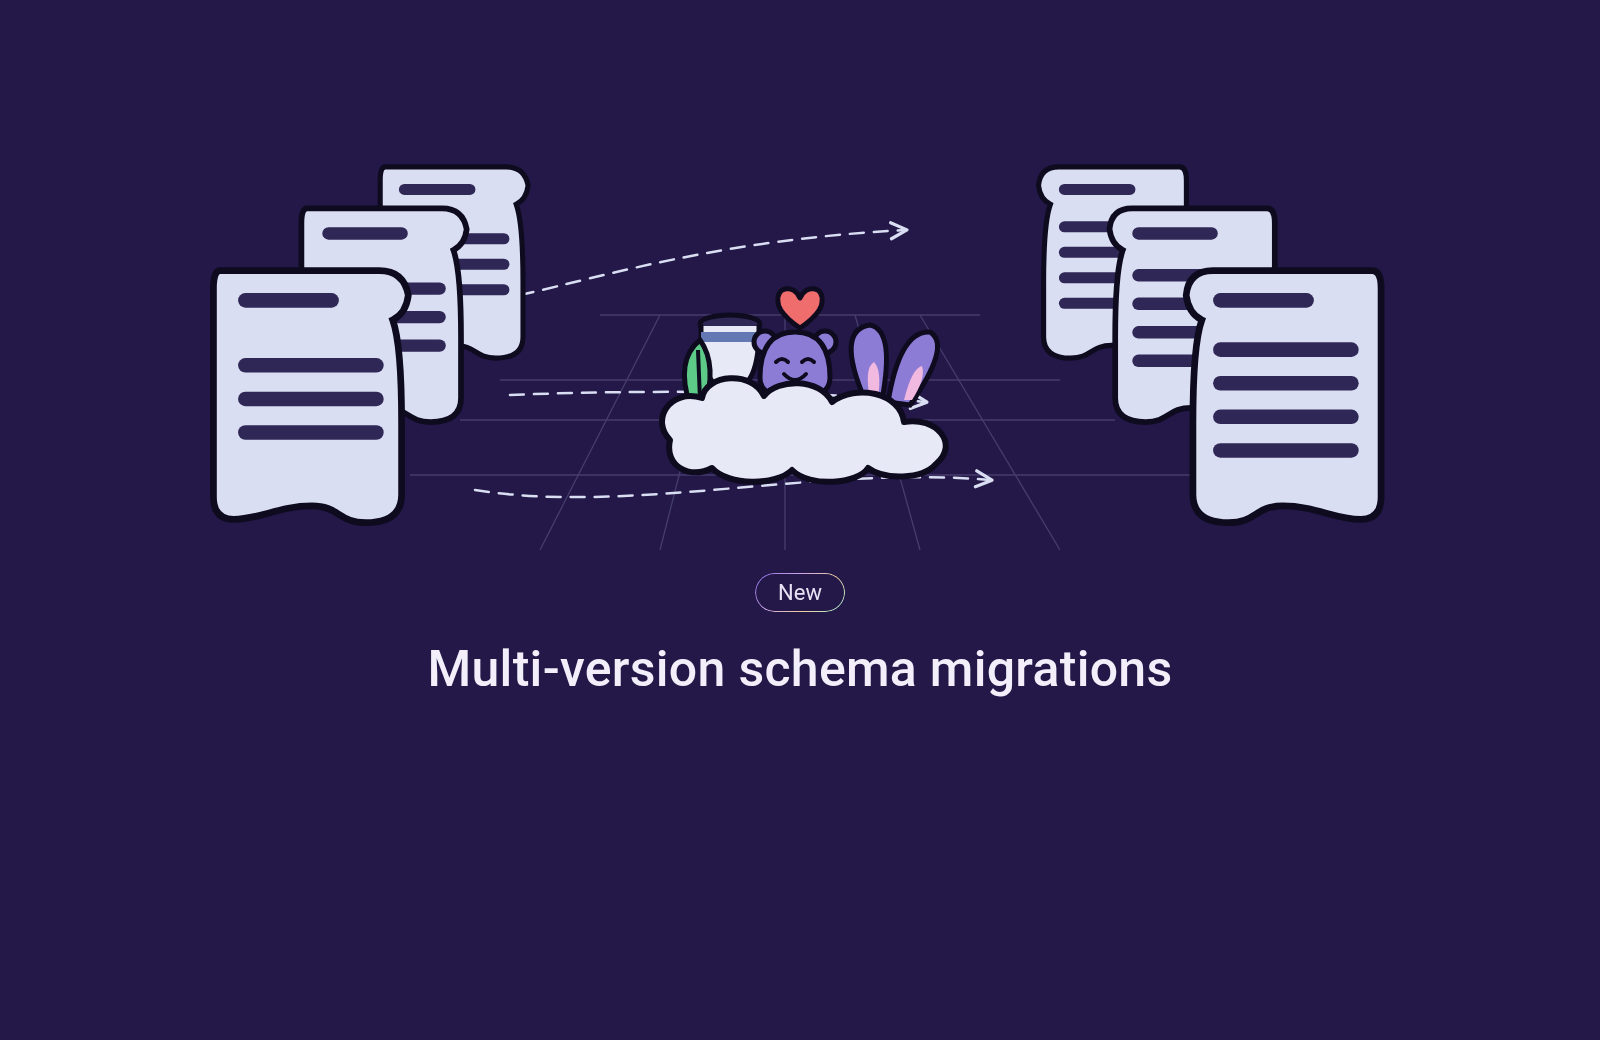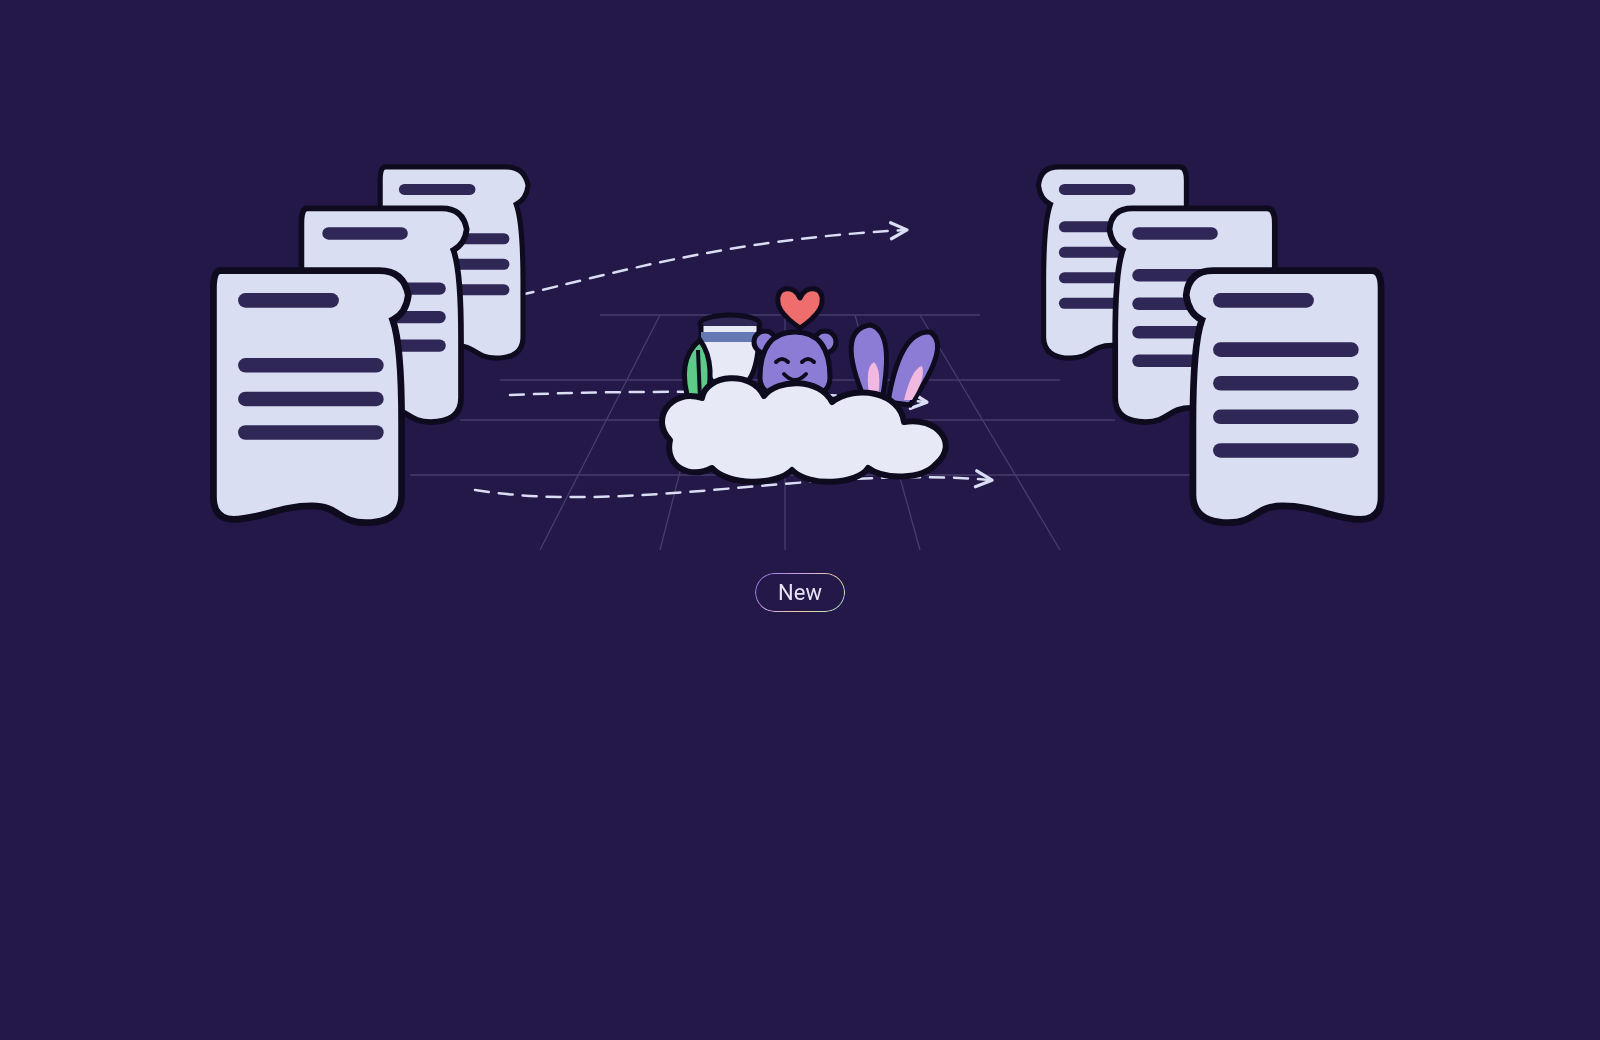--- a/index.html
+++ b/index.html
@@ -207,13 +207,14 @@
                  C116 216 68 216 52 198
                  C30 210 4 196 10 170 Z" fill="#E7E9F7" stroke="#0e0b1f" stroke-width="6" stroke-linejoin="round"></path>
       </g>
     </g>
   </svg>
 
   <div class="badge">
     <span>New</span>
   </div>
 
+  <h1 class="title">Multi-version schema migrations</h1>
 </div>
 
 </body></html>

